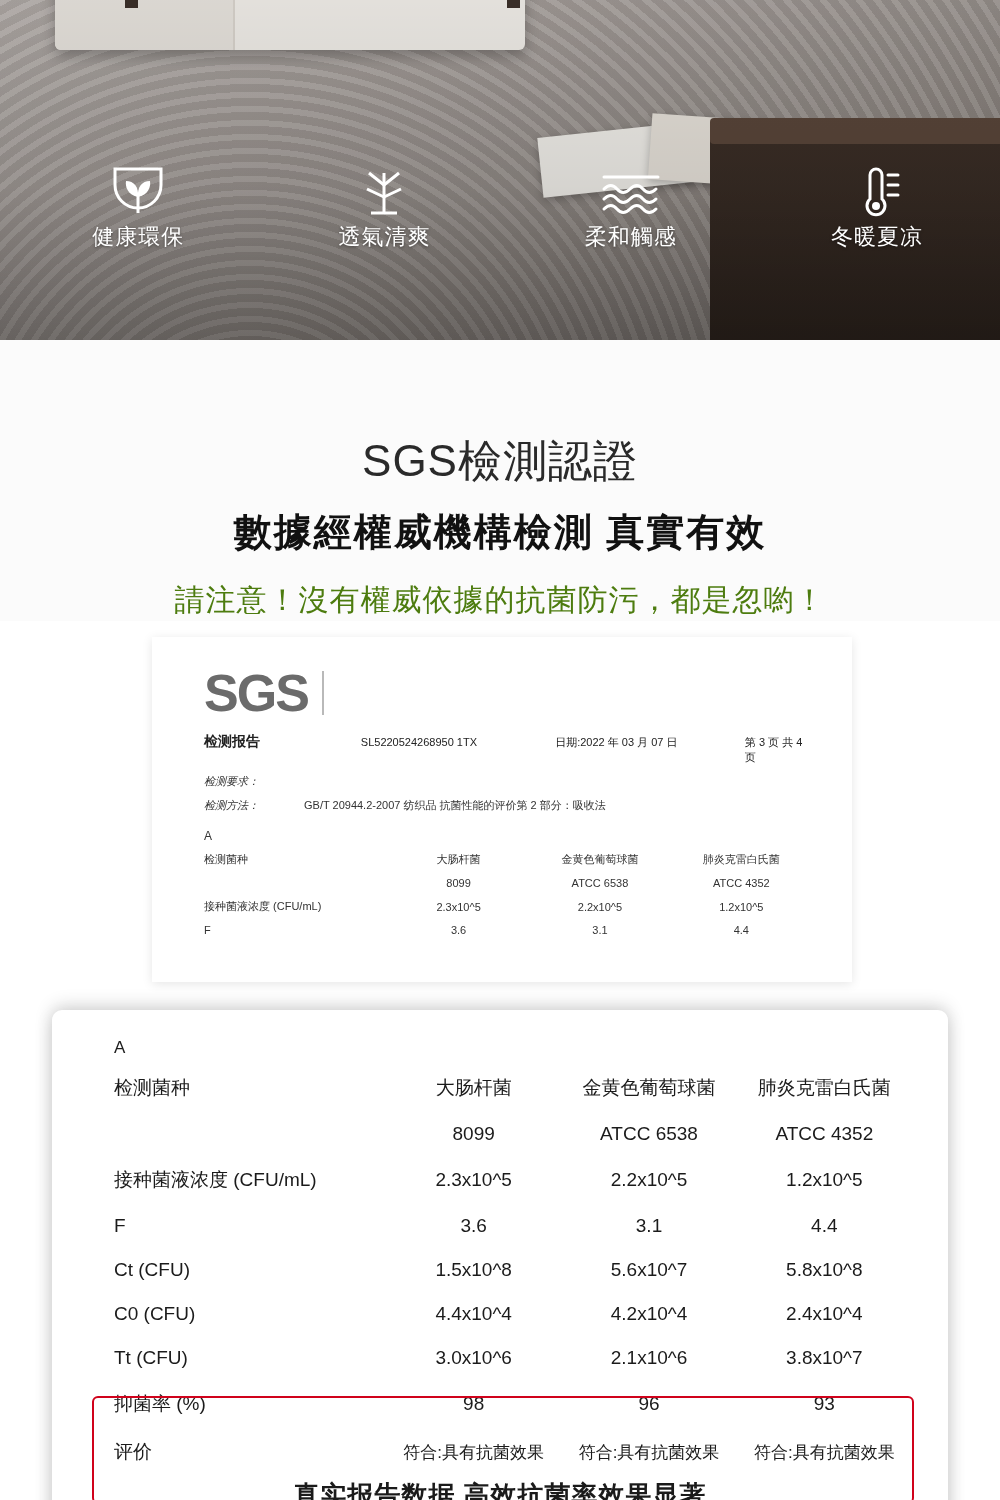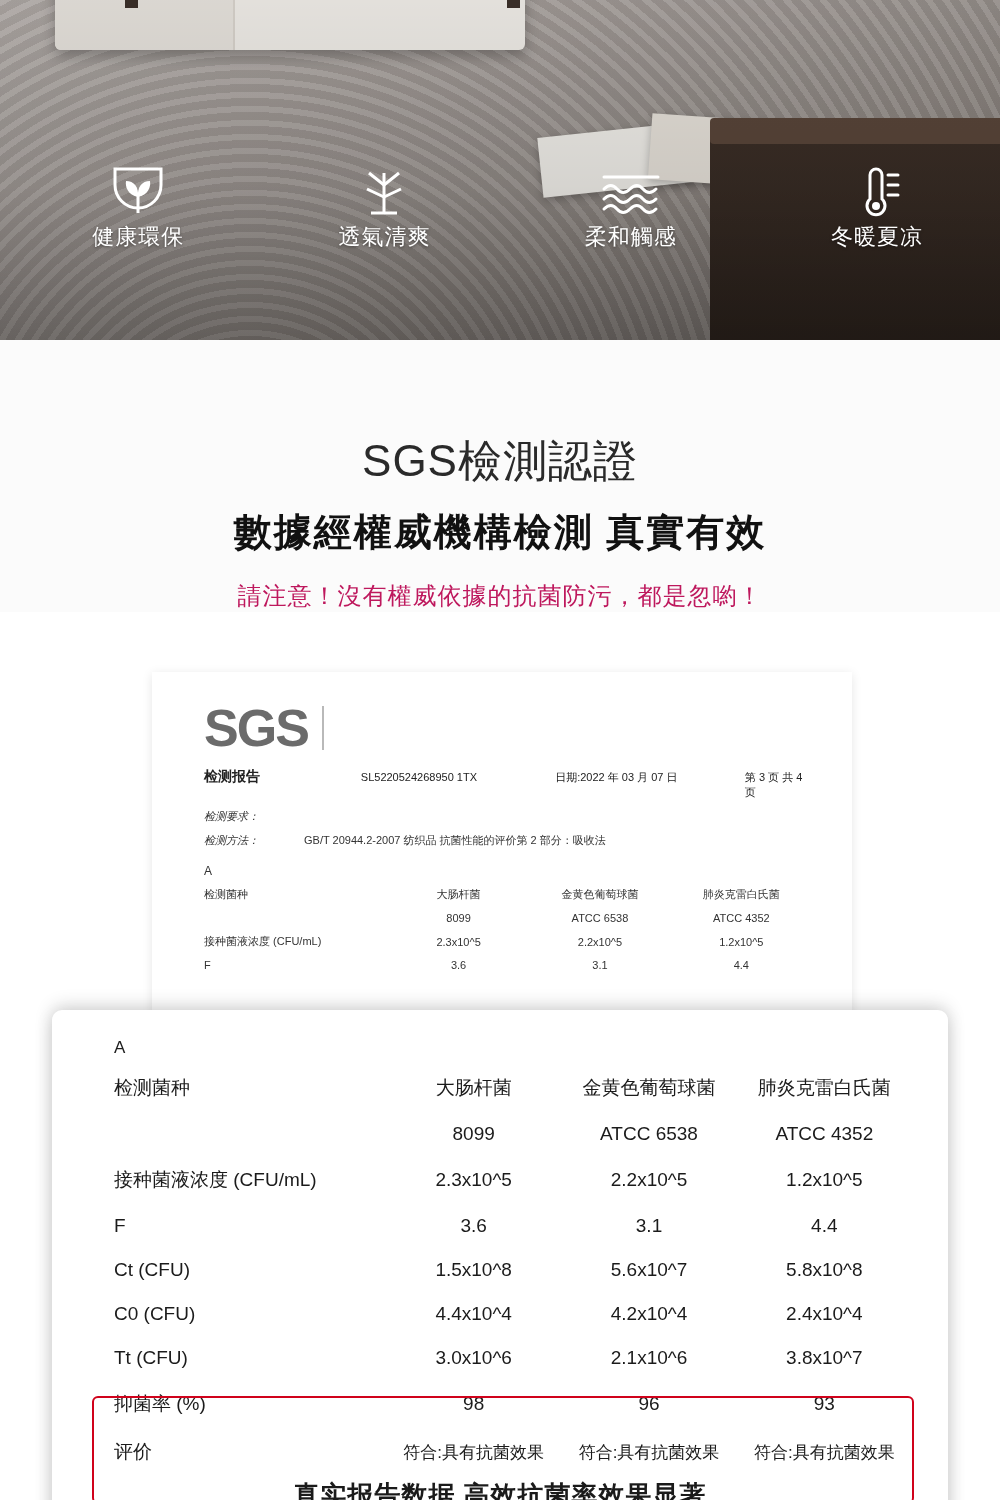--- a/index.html
+++ b/index.html
@@ -95,30 +95,30 @@
   .head-main {
     text-align: center;
     font-size: 38px;
     font-weight: bold;
     color: #111111;
     margin-top: 16px;
     letter-spacing: 2px;
   }
   .head-sub {
     text-align: center;
-    font-size: 24px;
-    color: #be185d;
+    font-size: 30px;
+    color: #4d7c0f;
     margin-top: 22px;
     letter-spacing: 1px;
   }
 
   
   .cert-back {
     position: absolute;
-    left: 152px; top: 672px;
+    left: 152px; top: 637px;
     width: 700px; height: 345px;
     background: #ffffff;
     box-shadow: 0 2px 10px rgba(0,0,0,0.10);
     overflow: hidden;
     filter: blur(0.2px);
   }
   .cert-inner { padding: 30px 40px 0 52px; color: #333; }
   .sgs-logo {
     font-size: 52px; font-weight: bold; color: #6b6b6b;
     letter-spacing: -2px; line-height: 1;

